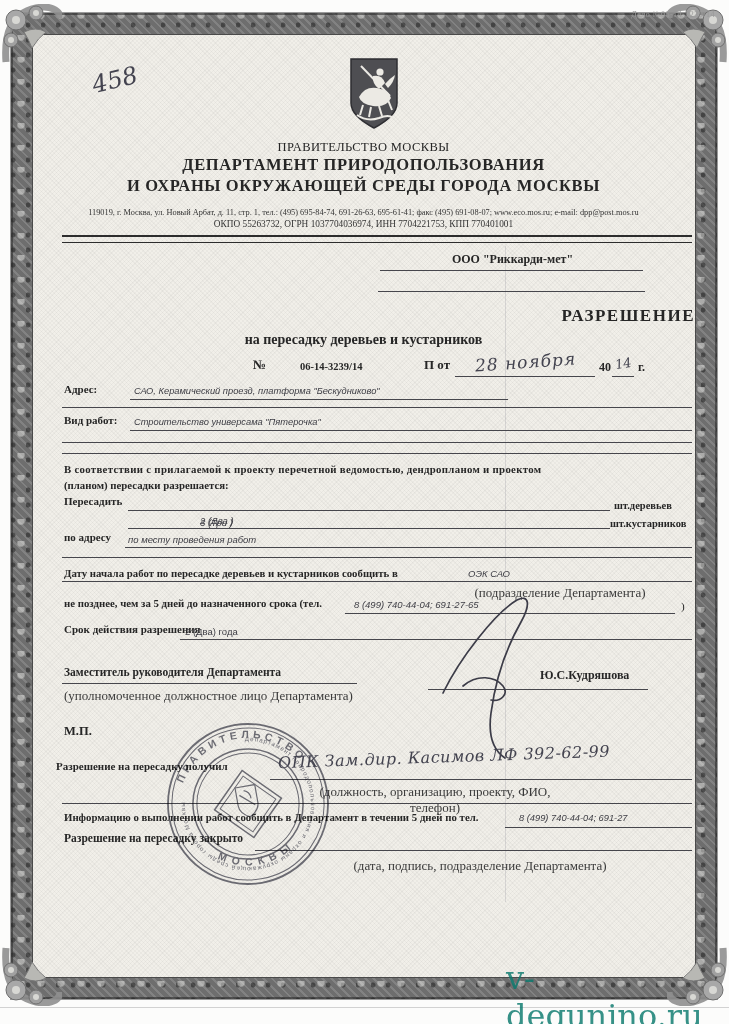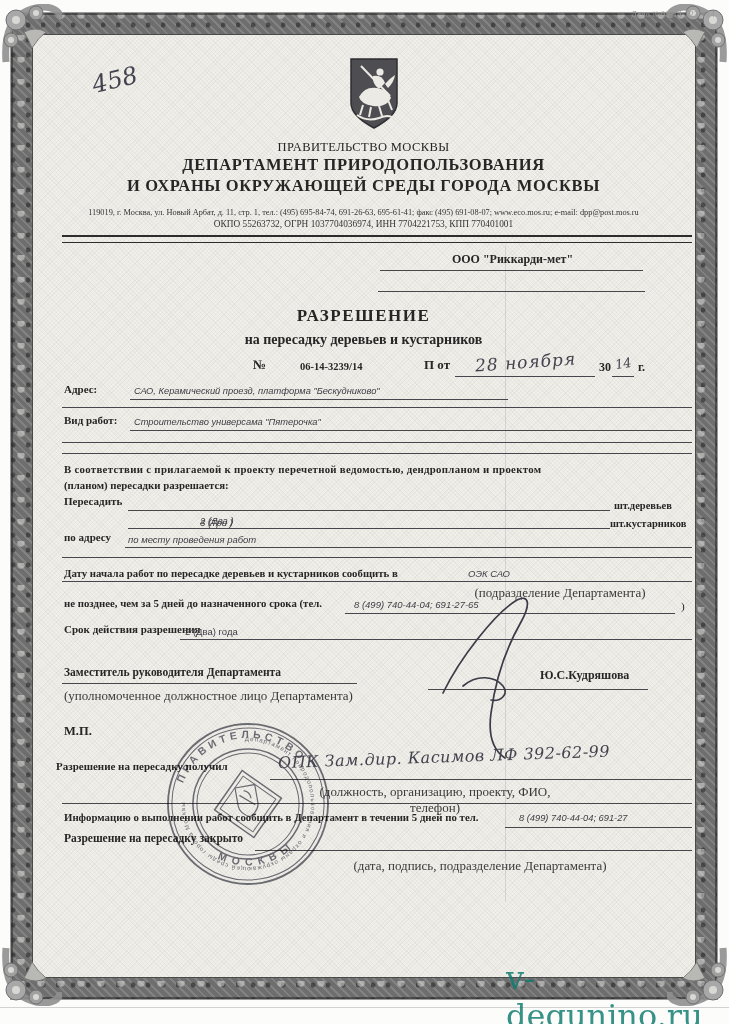--- a/index.html
+++ b/index.html
@@ -111,29 +111,29 @@
     <div class="abs center b" style="left:32px;top:155px;width:663px;font-size:16.5px;letter-spacing:.6px;">ДЕПАРТАМЕНТ ПРИРОДОПОЛЬЗОВАНИЯ</div>
     <div class="abs center b" style="left:32px;top:176px;width:663px;font-size:16.5px;letter-spacing:.6px;">И ОХРАНЫ ОКРУЖАЮЩЕЙ СРЕДЫ ГОРОДА МОСКВЫ</div>
     <div class="abs center" style="left:38px;top:208px;width:651px;font-size:8.3px;color:#333;">119019, г. Москва, ул. Новый Арбат, д. 11, стр. 1, тел.: (495) 695-84-74, 691-26-63, 695-61-41; факс (495) 691-08-07; www.eco.mos.ru; e-mail: dpp@post.mos.ru</div>
     <div class="abs center" style="left:32px;top:219px;width:663px;font-size:9.3px;color:#333;">ОКПО 55263732, ОГРН 1037704036974, ИНН 7704221753, КПП 770401001</div>
     <div class="abs" style="left:62px;top:235px;width:630px;height:5px;border-top:2.5px solid #2d2d2d;border-bottom:1px solid #2d2d2d;"></div>
 
     <div class="abs center b" style="left:382px;top:252px;width:261px;font-size:12px;">ООО "Риккарди-мет"</div>
     <div class="abs ln" style="left:380px;top:270px;width:263px;"></div>
     <div class="abs ln" style="left:378px;top:291px;width:267px;"></div>
 
-    <div class="abs center b" style="left:32px;top:306px;width:663px;font-size:17px;letter-spacing:1.5px;">РАЗРЕШЕНИЕ</div>
+    <div class="abs center b" style="left:32px;top:306px;width:663px;font-size:17px;letter-spacing:1.5px;text-align:right;">РАЗРЕШЕНИЕ</div>
     <div class="abs center b" style="left:32px;top:332px;width:663px;font-size:14px;">на пересадку деревьев и кустарников</div>
 
     <div class="abs b" style="left:253px;top:357px;font-size:13px;">№</div>
     <div class="abs b" style="left:300px;top:361px;font-size:10.5px;">06-14-3239/14</div>
     <div class="abs b" style="left:424px;top:357px;font-size:13px;">П от</div>
     <div class="abs hw center" style="left:458px;top:352px;width:135px;font-size:17px;transform:rotate(-4deg);letter-spacing:1px;">28 ноября</div>
     <div class="abs ln" style="left:455px;top:376px;width:140px;"></div>
-    <div class="abs b" style="left:599px;top:360px;font-size:12px;">30</div>
+    <div class="abs b" style="left:599px;top:360px;font-size:12px;">40</div>
     <div class="abs hw" style="left:615px;top:356px;font-size:13px;transform:rotate(-10deg);">14</div>
     <div class="abs ln" style="left:612px;top:376px;width:22px;"></div>
     <div class="abs b" style="left:638px;top:360px;font-size:12px;">г.</div>
 
     <div class="abs b" style="left:64px;top:383px;font-size:11px;">Адрес:</div>
     <div class="abs it" style="left:134px;top:386px;font-size:9.3px;">САО, Керамический проезд, платформа "Бескудниково"</div>
     <div class="abs ln" style="left:130px;top:399px;width:378px;"></div>
     <div class="abs ln" style="left:62px;top:407px;width:630px;"></div>
 
     <div class="abs b" style="left:64px;top:414px;font-size:11px;">Вид работ:</div>

